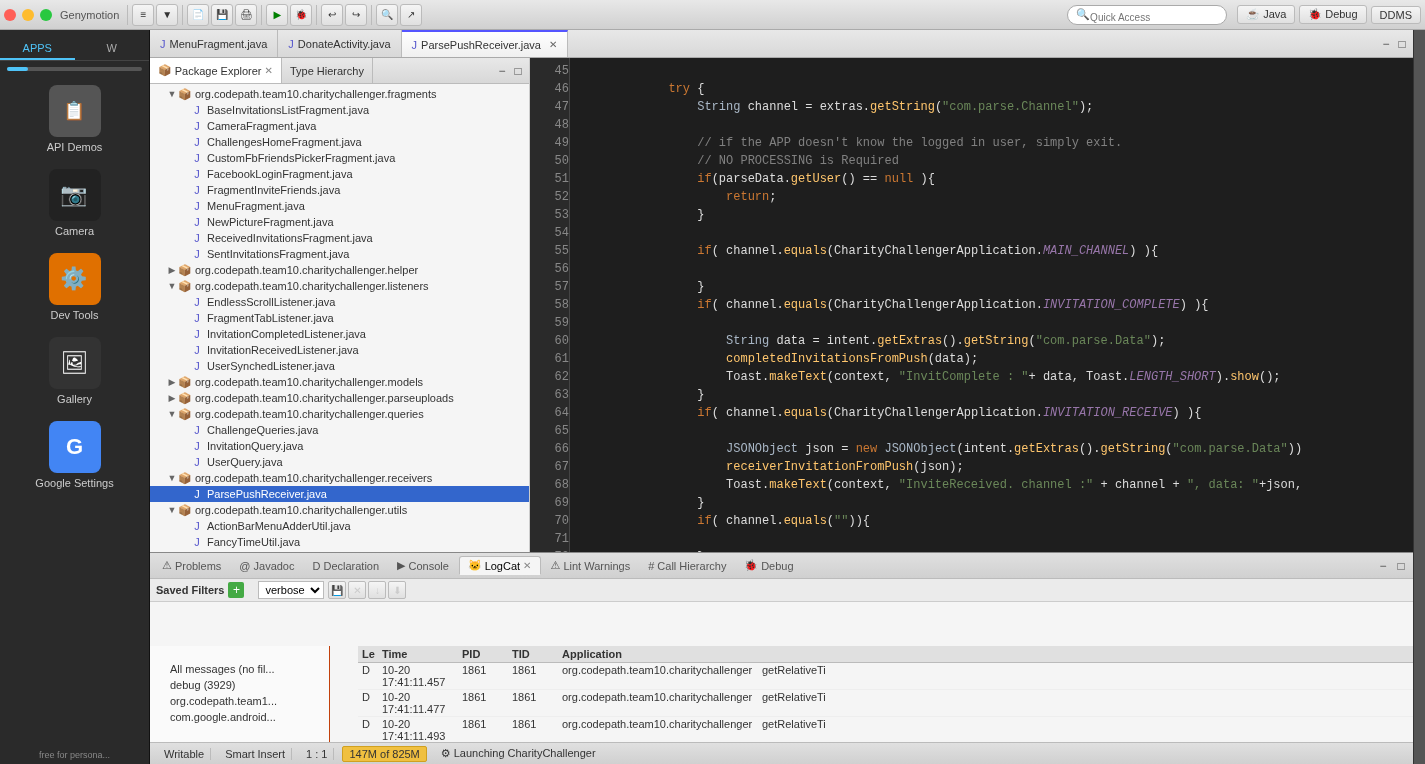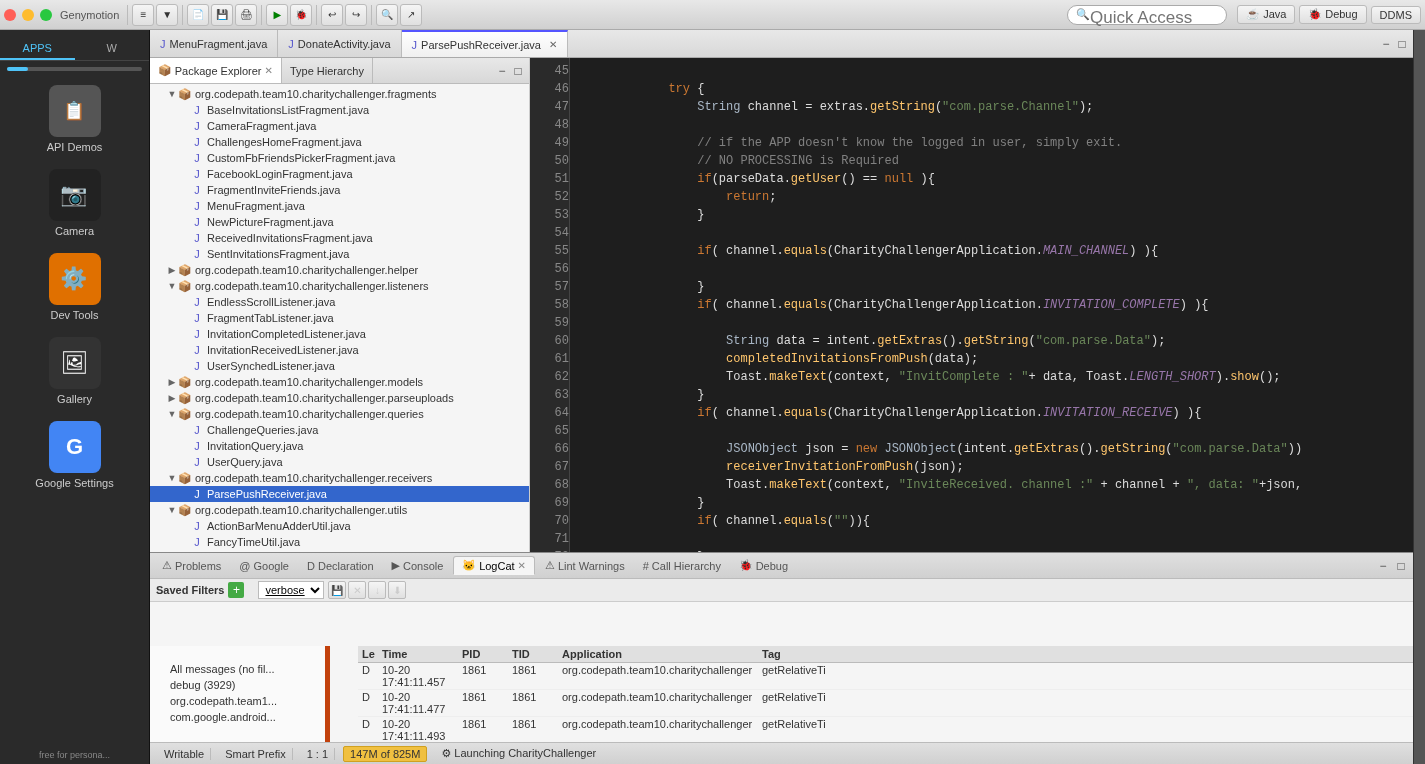--- a/index.html
+++ b/index.html
@@ -37,21 +37,21 @@
       background: white;
       border: 1px solid #aaa;
       border-radius: 10px;
       padding: 2px 8px;
       width: 160px;
       height: 20px;
     }
     .toolbar-search input {
       border: none;
       outline: none;
-      font-size: 17px;
+      font-size: 10px;
       color: #333;
       background: transparent;
       width: 100%;
       margin-top: 6px;
     }
     .toolbar-right-btns {
       display: flex;
       align-items: center;
       gap: 4px;
       margin-left: 8px;
@@ -377,21 +377,20 @@
       padding: 1px 4px;
       font-size: 11px;
       color: #333;
     }
     .logcat-verbose-select {
       font-size: 11px;
       border: 1px solid #bbb;
       background: white;
       padding: 1px 2px;
       cursor: pointer;
-      text-decoration: underline;
     }
     .logcat-icon-btns {
       display: flex;
       gap: 2px;
     }
     .logcat-icon-btn {
       width: 18px;
       height: 18px;
       border: 1px solid #bbb;
       background: linear-gradient(to bottom, #f5f5f5, #e0e0e0);
@@ -489,21 +488,21 @@
     
     ::-webkit-scrollbar { width: 8px; height: 8px; }
     ::-webkit-scrollbar-track { background: #f0f0f0; }
     ::-webkit-scrollbar-thumb { background: #bbb; border-radius: 4px; }
 
     .indent1 { padding-left: 16px; }
     .indent2 { padding-left: 28px; }
 
     #logcat-left {
       width: 180px;
-      border-right: 5px solid #c2410c;
+      border-right: 1px solid #c2410c;
       padding: 16px;
       display: flex;
       flex-direction: column;
       gap: 2px;
       background: #fafafa;
     }
     #logcat-right {
       flex: 1;
       display: flex;
       flex-direction: column;
@@ -881,21 +880,21 @@
     </div>
 
     <div id="bottom-panel">
       <div id="bottom-tabs">
         <div class="bottom-tab">
           <span>⚠</span>
           <span>Problems</span>
         </div>
         <div class="bottom-tab">
           <span>@</span>
-          <span>Google</span>
+          <span>Javadoc</span>
         </div>
         <div class="bottom-tab">
           <span>D</span>
           <span>Declaration</span>
         </div>
         <div class="bottom-tab">
           <span>▶</span>
           <span>Console</span>
         </div>
         <div class="bottom-tab active">
@@ -953,21 +952,20 @@
           </div>
 
           <div id="logcat-right">
             <div id="logcat-table">
               <div class="logcat-table-header">
                 <div>Le</div>
                 <div>Time</div>
                 <div>PID</div>
                 <div>TID</div>
                 <div>Application</div>
-                <div>Tag</div>
               </div>
               <div class="logcat-table-row debug">
                 <div>D</div>
                 <div>10-20 17:41:11.457</div>
                 <div>1861</div>
                 <div>1861</div>
                 <div>org.codepath.team10.charitychallenger</div>
                 <div>getRelativeTi</div>
               </div>
               <div class="logcat-table-row debug">
@@ -987,21 +985,21 @@
                 <div>getRelativeTi</div>
               </div>
             </div>
           </div>
         </div>
       </div>
     </div>
 
     <div id="status-bar">
       <span class="status-item">Writable</span>
-      <span class="status-item">Smart Prefix</span>
+      <span class="status-item">Smart Insert</span>
       <span class="status-item">1 : 1</span>
       <span class="status-item status-progress">147M of 825M</span>
       <span class="status-item">
         <span>⚙</span>
         <span>Launching CharityChallenger</span>
       </span>
     </div>
   </div>
 
   <div id="right-panel"></div>

